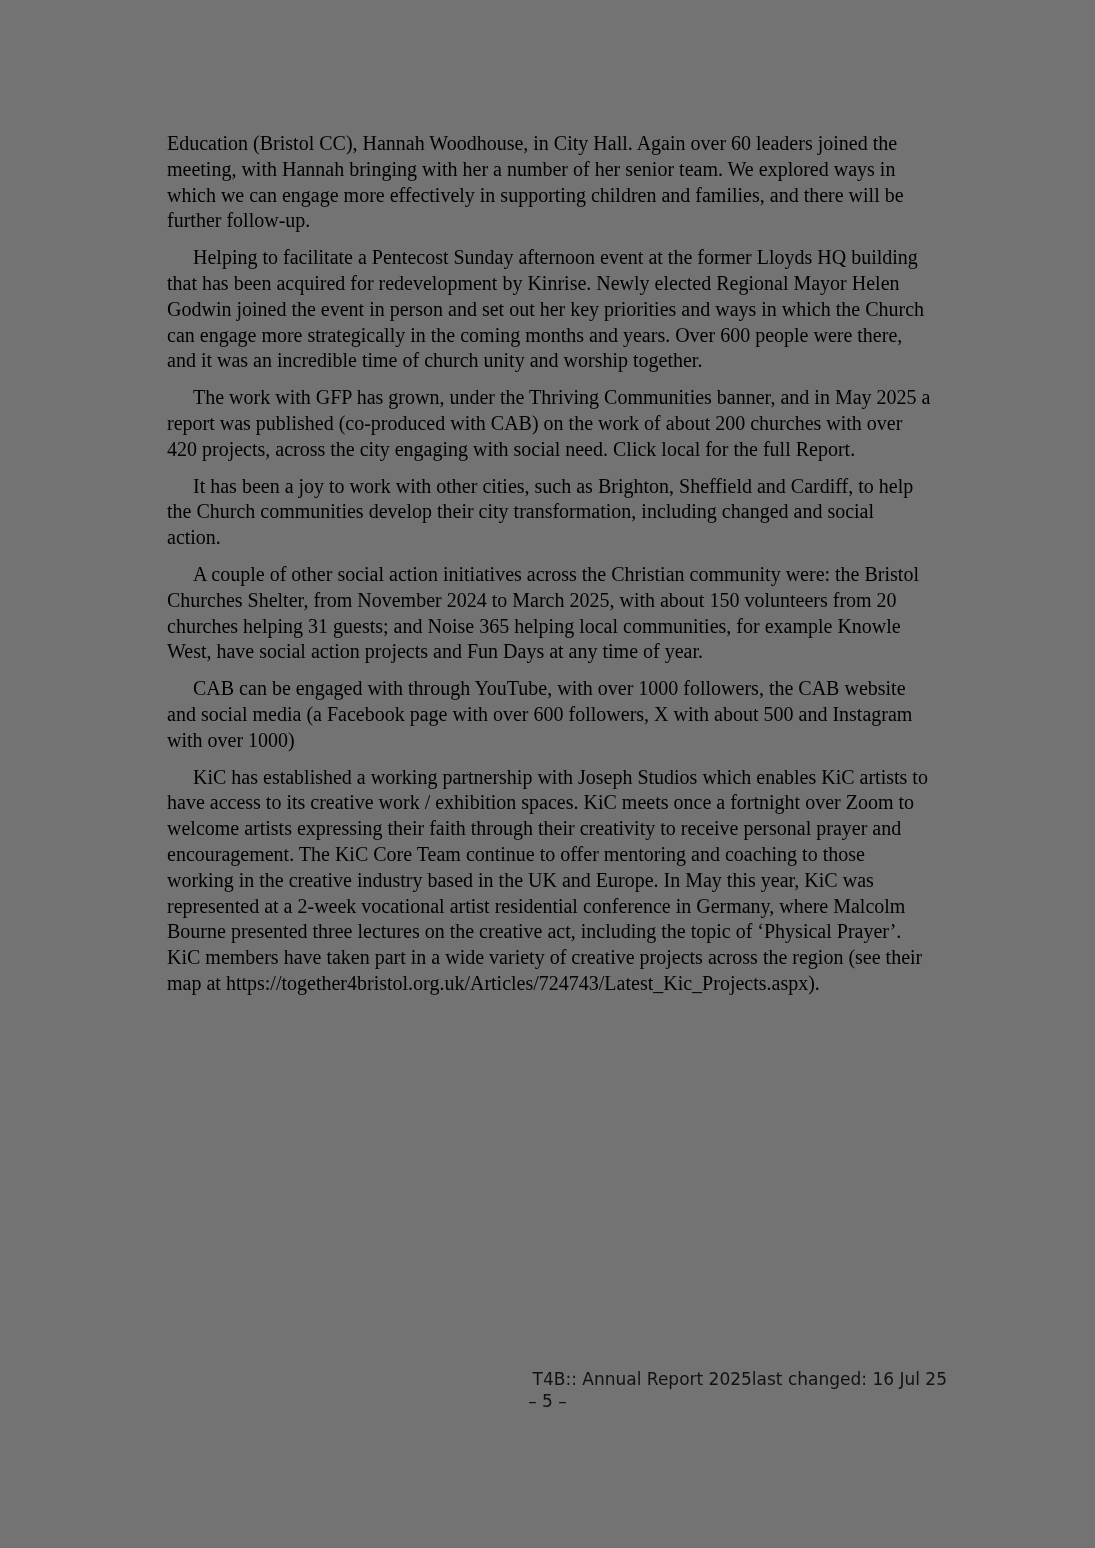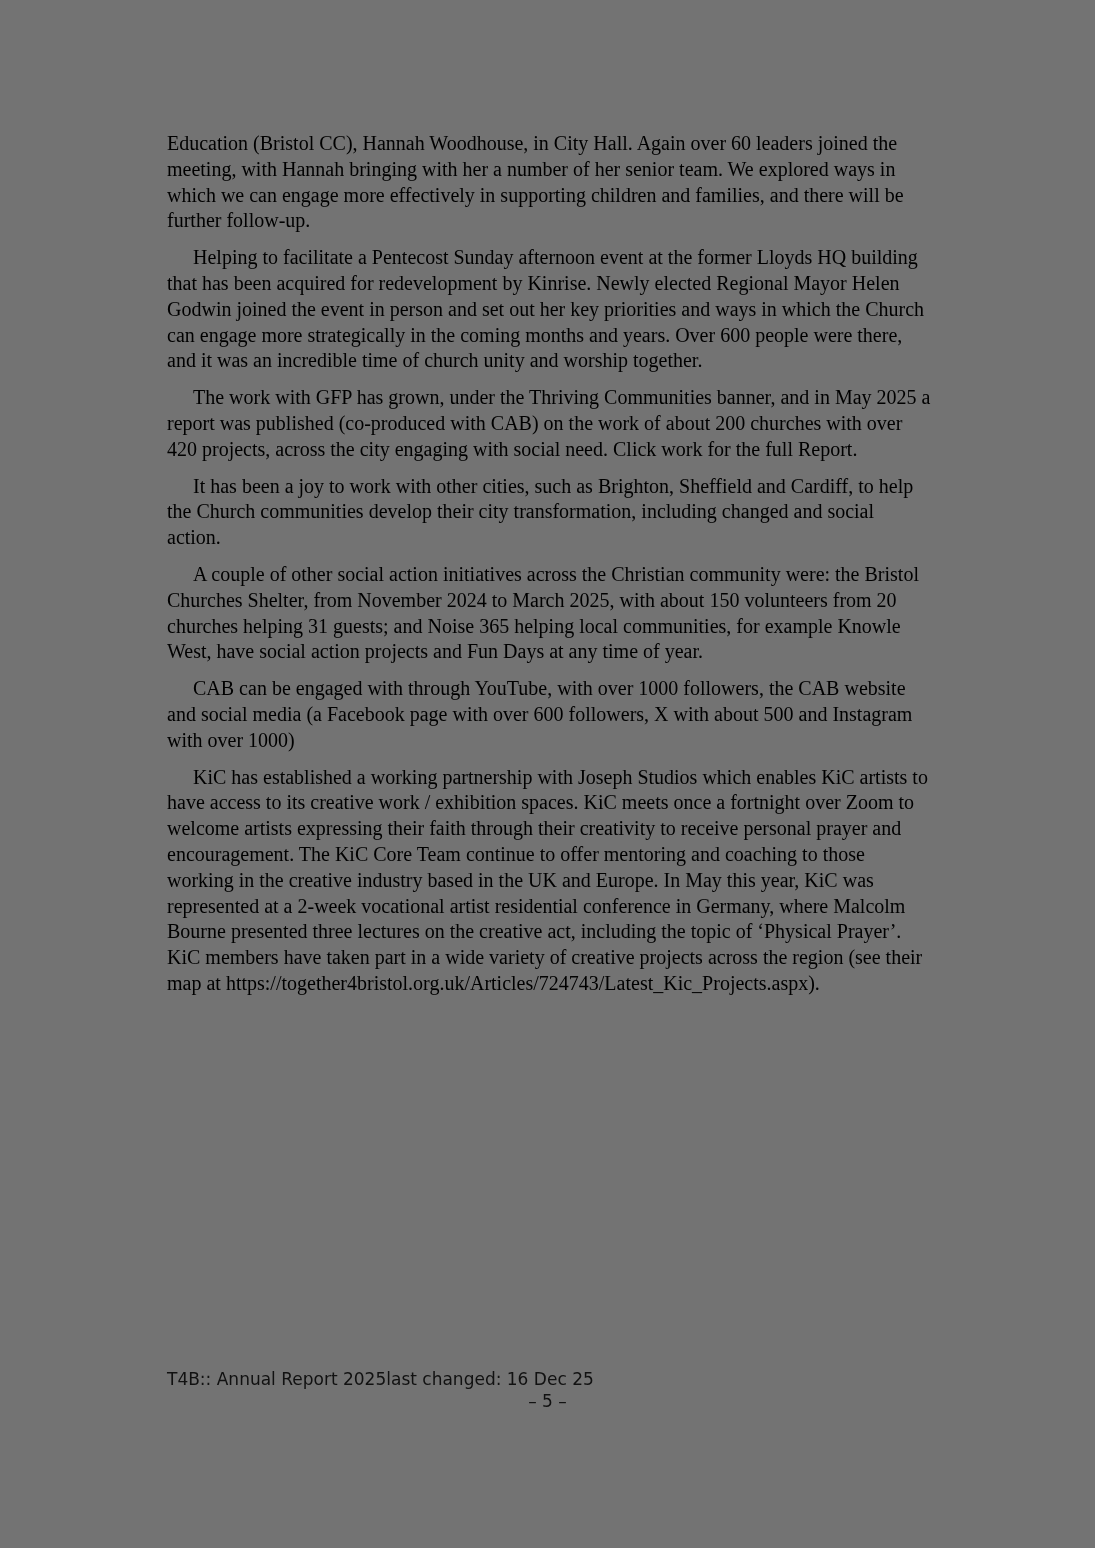--- a/index.html
+++ b/index.html
@@ -47,21 +47,21 @@
     letter-spacing: -0.5px;
     margin: 21px 0 15px 0;
     text-indent: 0;
   }
   .footer-row {
     position: absolute;
     left: 167px;
     right: 148px;
     top: 1369px;
     display: flex;
-    justify-content: flex-start;
+    justify-content: flex-end;
     font-family: "DejaVu Sans", "Liberation Sans", sans-serif;
     font-size: 17px;
     color: #111111;
   }
   .page-number {
     position: absolute;
     left: 0;
     top: 1391px;
     width: 1095px;
     text-align: center;
@@ -74,35 +74,35 @@
 <body>
 
 <div class="page">
 
   <div class="content">
 
     <p class="para first">Education (Bristol CC), Hannah Woodhouse, in City Hall. Again over 60 leaders joined the meeting, with Hannah bringing with her a number of her senior team. We explored ways in which we can engage more effectively in supporting children and families, and there will be further follow-up.</p>
 
     <p class="para">Helping to facilitate a Pentecost Sunday afternoon event at the former Lloyds HQ building that has been acquired for redevelopment by Kinrise. Newly elected Regional Mayor Helen Godwin joined the event in person and set out her key priorities and ways in which the Church can engage more strategically in the coming months and years. Over 600 people were there, and it was an incredible time of church unity and worship together.</p>
 
-    <p class="para"><span>The work with GFP has grown, under the Thriving Communities banner, and in May 2025 a report was published (co-produced with CAB) on the work of about 200 churches with over 420 projects, across the city engaging with social need. </span><span class="inline-link">Click work</span><span> for the full Report.</span></p>
+    <p class="para"><span>The work with GFP has grown, under the Thriving Communities banner, and in May 2025 a report was published (co-produced with CAB) on the work of about 200 churches with over 420 projects, across the city engaging with social need. </span><span class="inline-link">Click local</span><span> for the full Report.</span></p>
 
 
     <p class="para">It has been a joy to work with other cities, such as Brighton, Sheffield and Cardiff, to help the Church communities develop their city transformation, including changed and social action.</p>
 
     <p class="para">A couple of other social action initiatives across the Christian community were: the Bristol Churches Shelter, from November 2024 to March 2025, with about 150 volunteers from 20 churches helping 31 guests; and Noise 365 helping local communities, for example Knowle West, have social action projects and Fun Days at any time of year.</p>
 
     <p class="para">CAB can be engaged with through YouTube, with over 1000 followers,  the CAB website and social media (a Facebook page with over 600 followers, X with about 500 and Instagram with over 1000)</p>
 
 
 
     <p class="para"><span>KiC has established a working partnership with Joseph Studios which enables KiC artists to have access to its creative work / exhibition spaces. KiC meets once a fortnight over Zoom to welcome artists expressing their faith through their creativity to receive personal prayer and encouragement. The KiC Core Team continue to offer mentoring and coaching to those working in the creative industry based in the UK and Europe. In May this year, KiC was represented at a 2-week vocational artist residential conference in Germany, where Malcolm Bourne presented three lectures on the creative act, including the topic of ‘Physical Prayer’. KiC members have taken part in a wide variety of creative projects across the region (see their map at </span><span class="inline-link">https://together4bristol.org.uk/Articles/724743/Latest_Kic_Projects.aspx</span><span>).</span></p>
 
   </div>
 
   <div class="footer-row">
     <span>T4B:: Annual Report 2025</span>
-    <span>last changed: 16 Dec 25</span>
+    <span>last changed: 16 Jul 25</span>
   </div>
 
   <div class="page-number">– 5 –</div>
 
 </div>
 
 </body></html>

